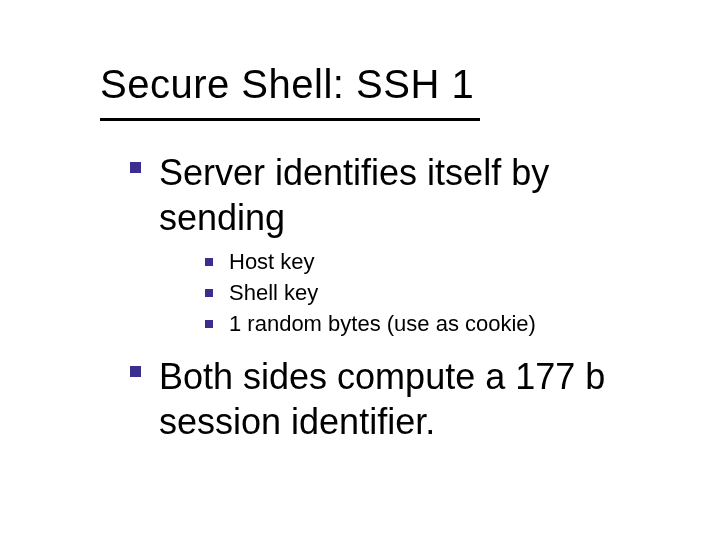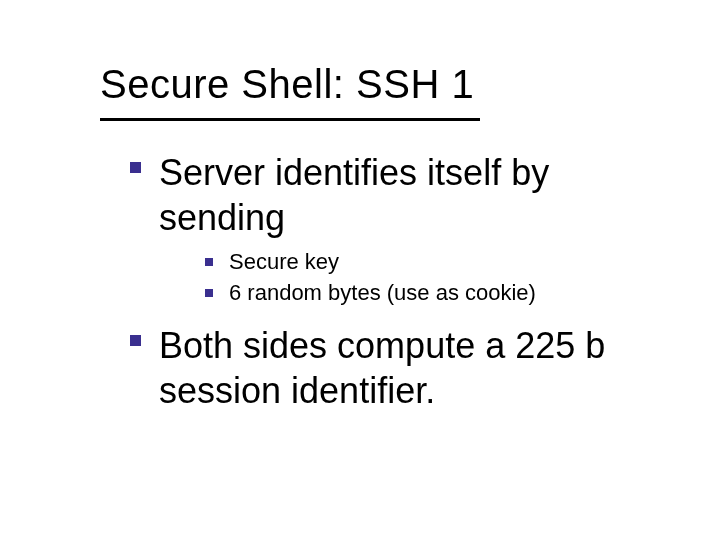--- a/index.html
+++ b/index.html
@@ -92,27 +92,31 @@
   <div class="content">
 
     <div class="level1">
       <div class="bullet"></div>
       <div class="text">Server identifies itself by sending</div>
     </div>
 
     <div class="level2-group">
       <div class="level2">
         <div class="bullet"></div>
-        <div class="text">Secure key</div>
+        <div class="text">Host key</div>
       </div>
       <div class="level2">
         <div class="bullet"></div>
-        <div class="text">6 random bytes (use as cookie)</div>
+        <div class="text">Shell key</div>
+      </div>
+      <div class="level2">
+        <div class="bullet"></div>
+        <div class="text">1 random bytes (use as cookie)</div>
       </div>
     </div>
 
     <div class="level1">
       <div class="bullet"></div>
-      <div class="text">Both sides compute a 225 b session identifier.</div>
+      <div class="text">Both sides compute a 177 b session identifier.</div>
     </div>
 
   </div>
 </div>
 
 </body></html>

